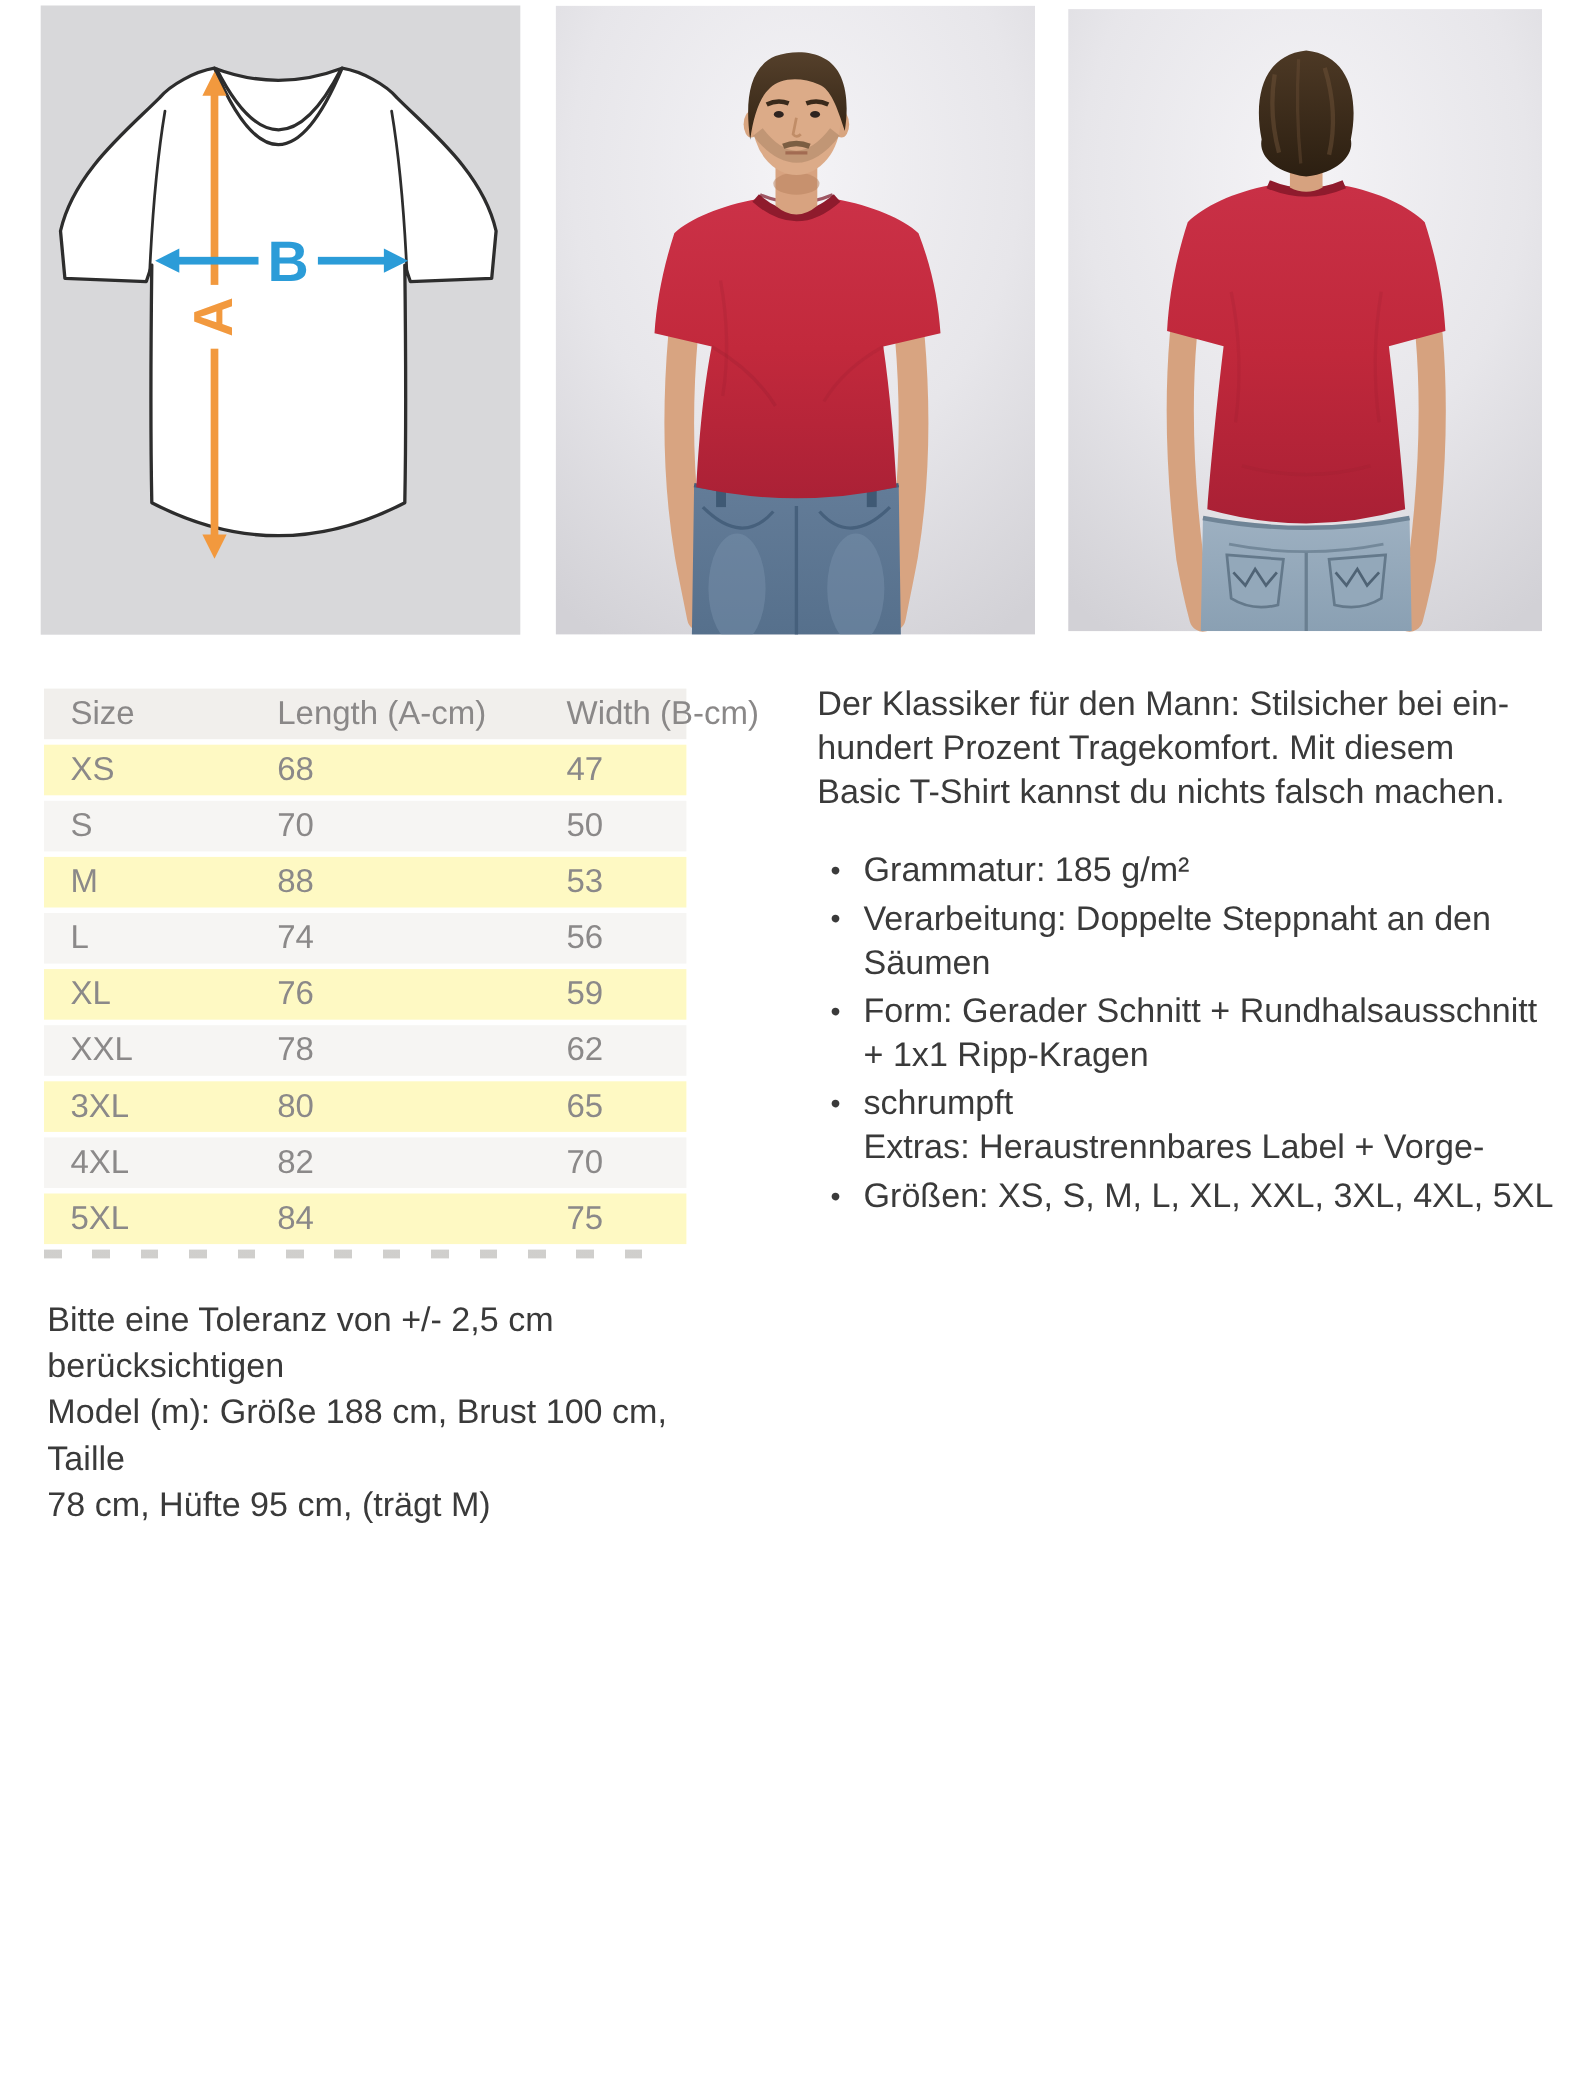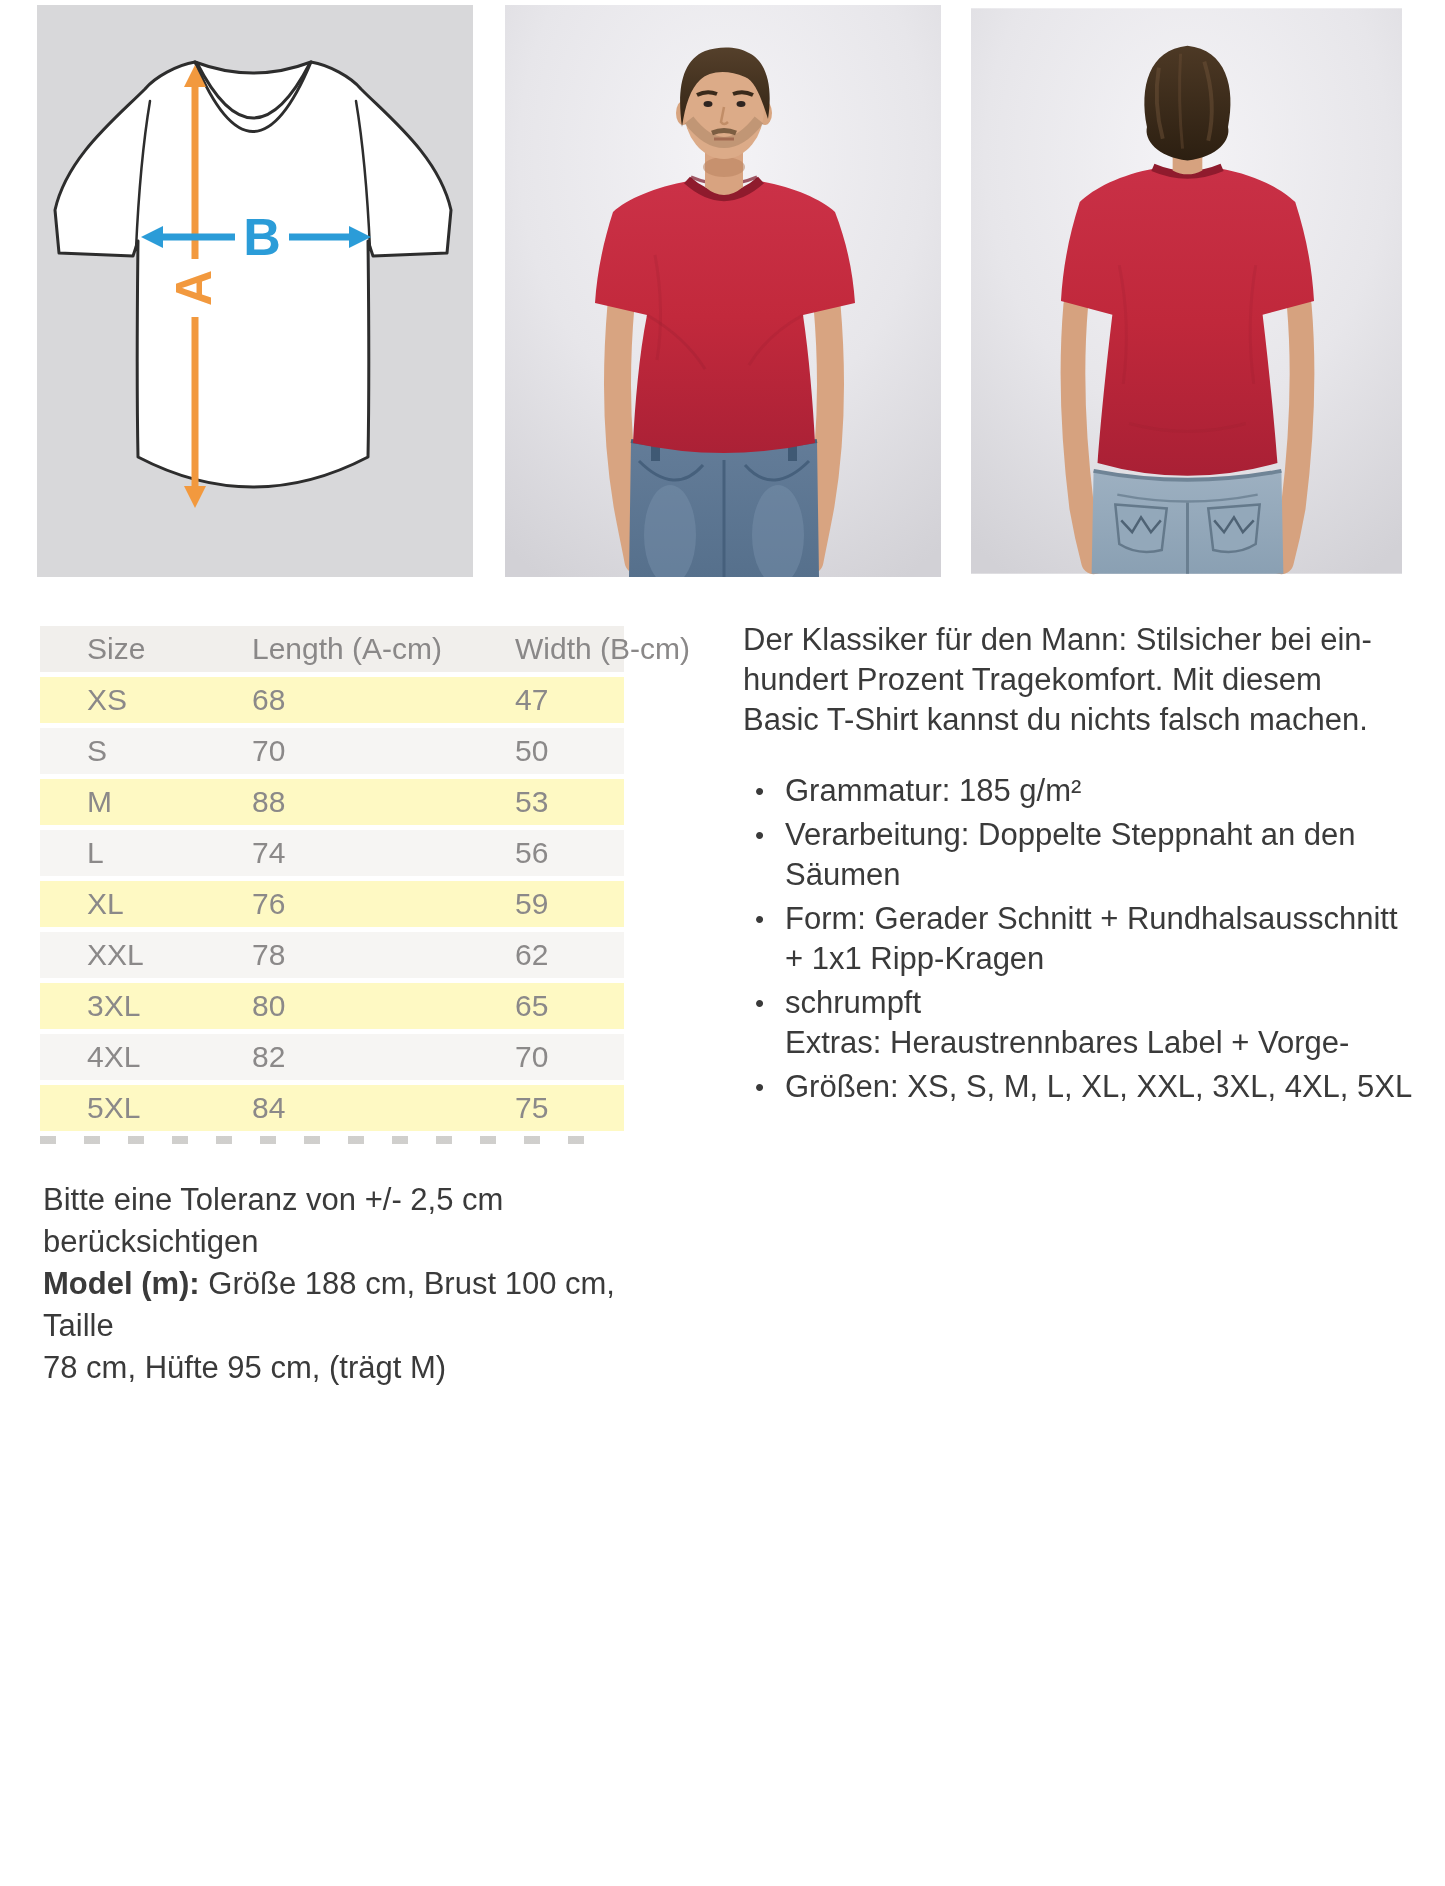--- a/index.html
+++ b/index.html
@@ -14,37 +14,37 @@
   #photo-back{left:971px;width:431px;}
   .media-box svg{display:block;width:100%;height:100%;}
 
   
   .size-table{position:absolute;left:40px;top:626px;width:584px;font-size:30px;color:#8b8989;}
   .t-row,.t-head{display:grid;grid-template-columns:212px 263px 1fr;align-items:center;height:46px;margin-bottom:5px;}
   .t-head{background:#f1efec;color:#8a8888;}
   .t-row.dark{background:#fef9c3;}
   .t-row.light{background:#f6f5f3;}
   .t-cell{white-space:nowrap;}
-  .t-cell.c0{padding-left:36px;margin-left:11px;}
+  .t-cell.c0{padding-left:24px;}
   .clipped-band{
     height:8px;margin-top:2px;width:560px;opacity:.45;
     background:repeating-linear-gradient(90deg,#96948f 0 16px,transparent 16px 44px);
   }
 
   
   .desc-col{position:absolute;left:743px;top:620px;width:685px;color:#3a3a3a;font-size:31px;line-height:40px;}
   .intro-line{white-space:nowrap;}
   ul.bullets{list-style:none;margin:31px 0 0 0;padding:0;}
   ul.bullets li{position:relative;padding-left:42px;margin:0 0 4px 0;}
   ul.bullets li:before{content:"\2022";position:absolute;left:12px;top:0;font-size:26px;color:#3a3a3a;}
   .b-line{white-space:nowrap;}
 
   
   .notes{position:absolute;left:43px;top:1179px;width:640px;color:#3a3a3a;font-size:31px;line-height:42px;}
-  .notes .bold{font-weight:bold;}
+  .notes .bold{font-weight:normal;}
 </style>
 </head>
 <body>
 
 <div class="page">
 
   <div class="media-box" id="diagram-box">
     <svg viewBox="0 0 436 572">
 
       <g stroke="#2d2d2d" stroke-width="3" stroke-linejoin="round" stroke-linecap="round">

